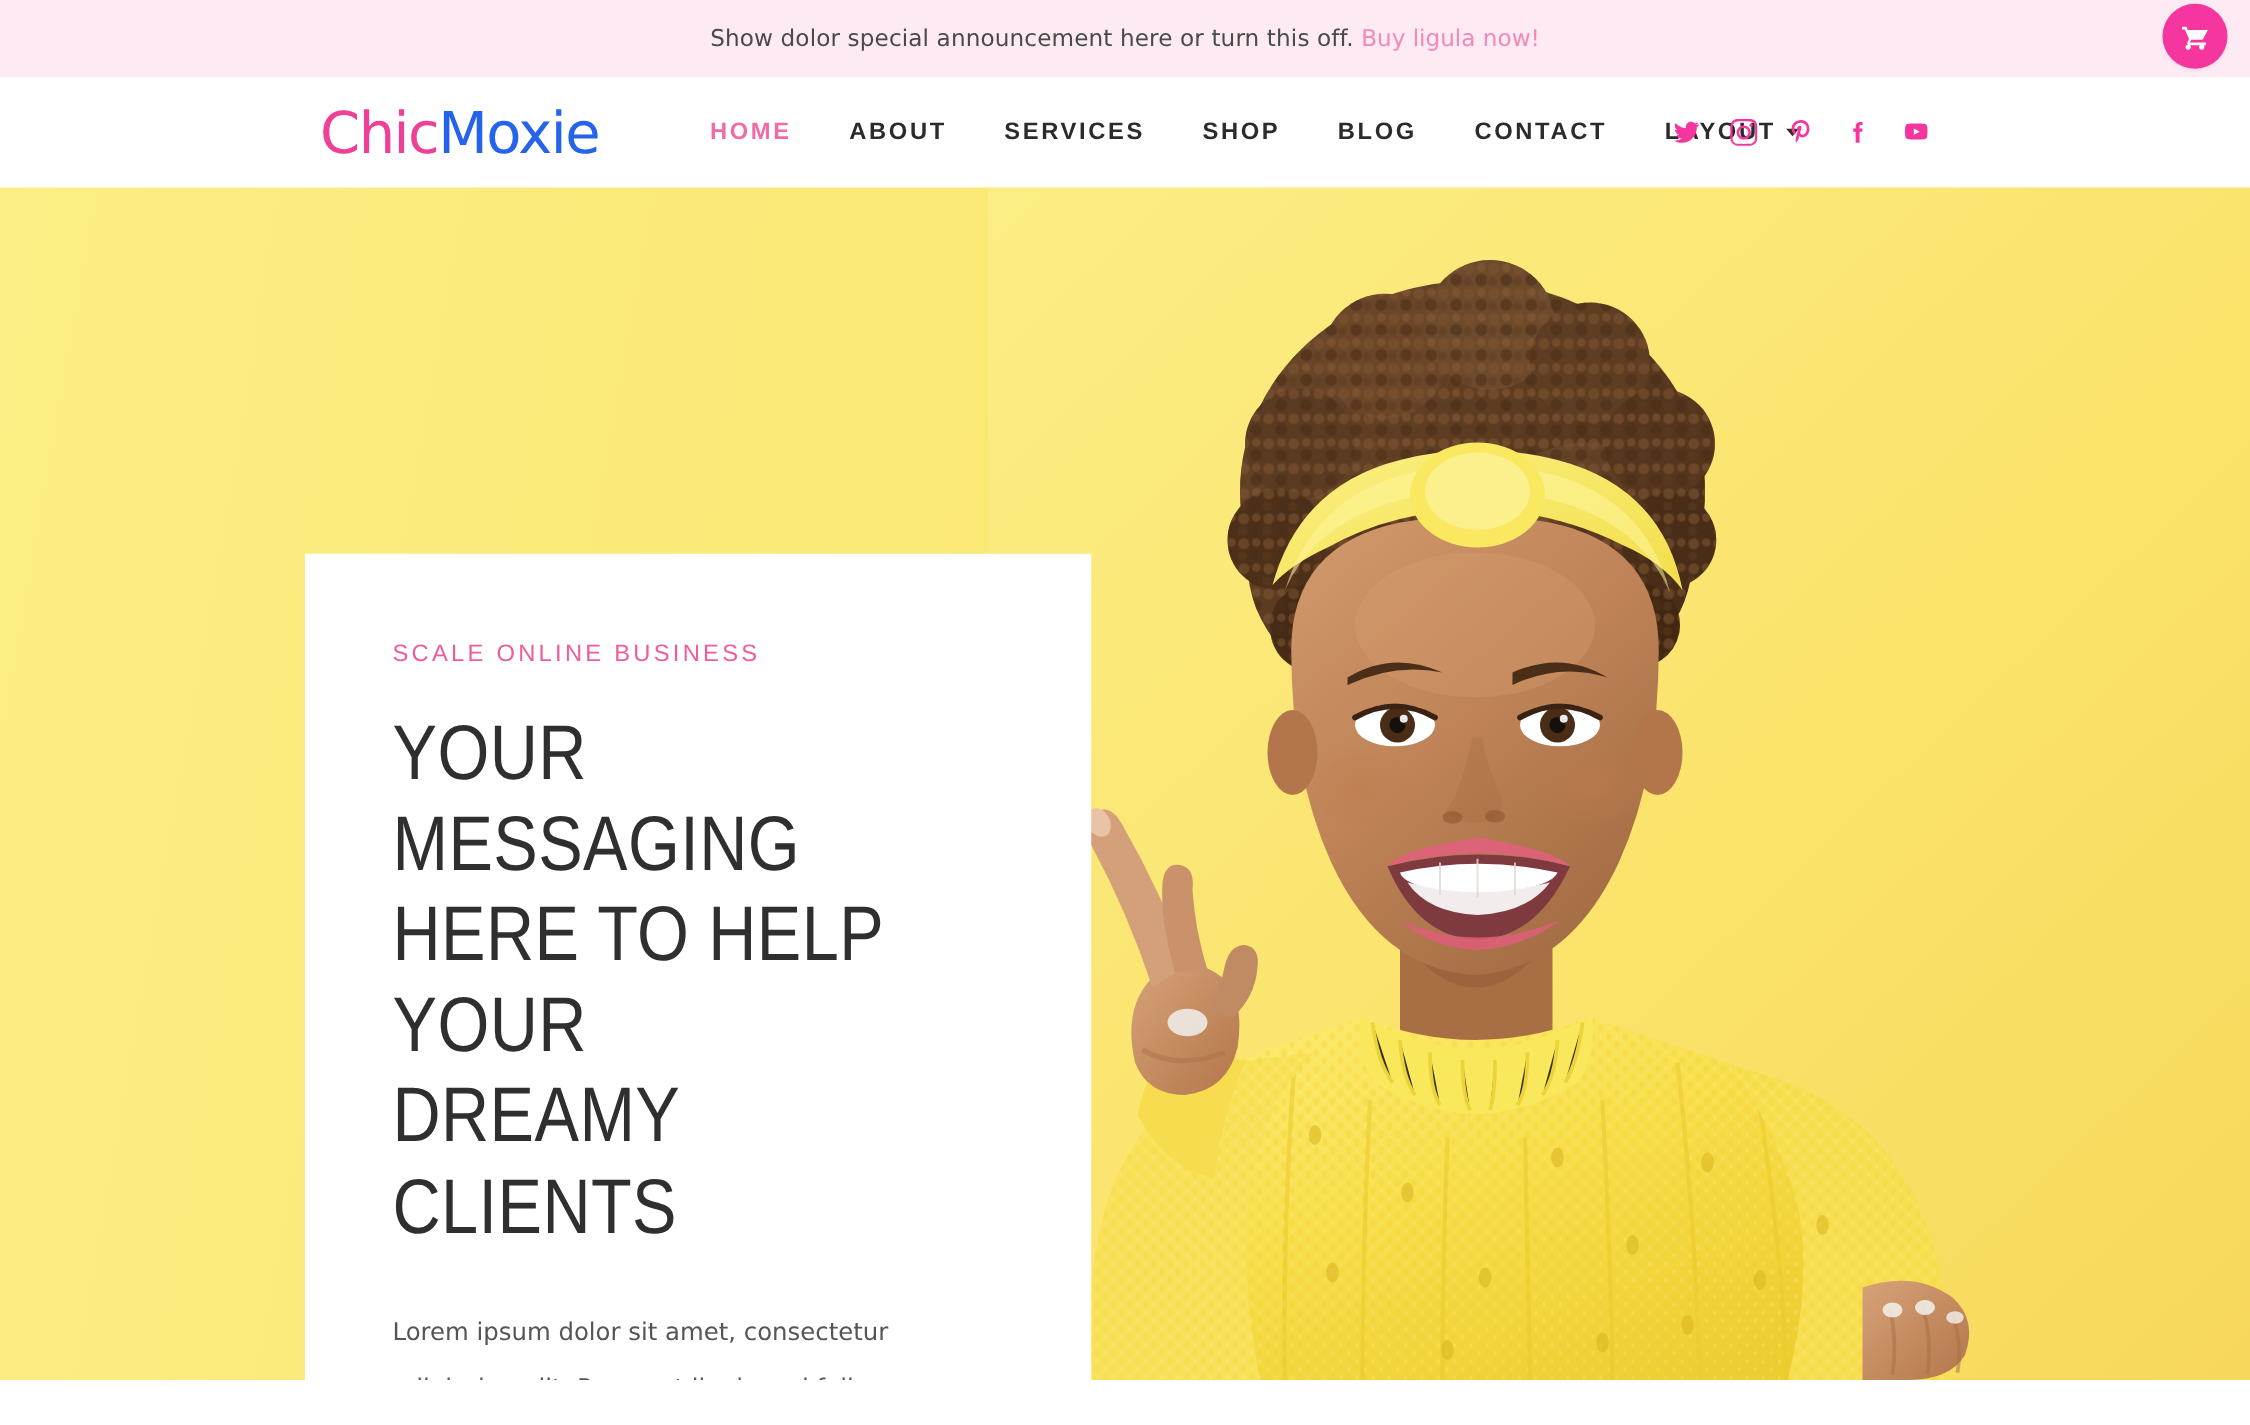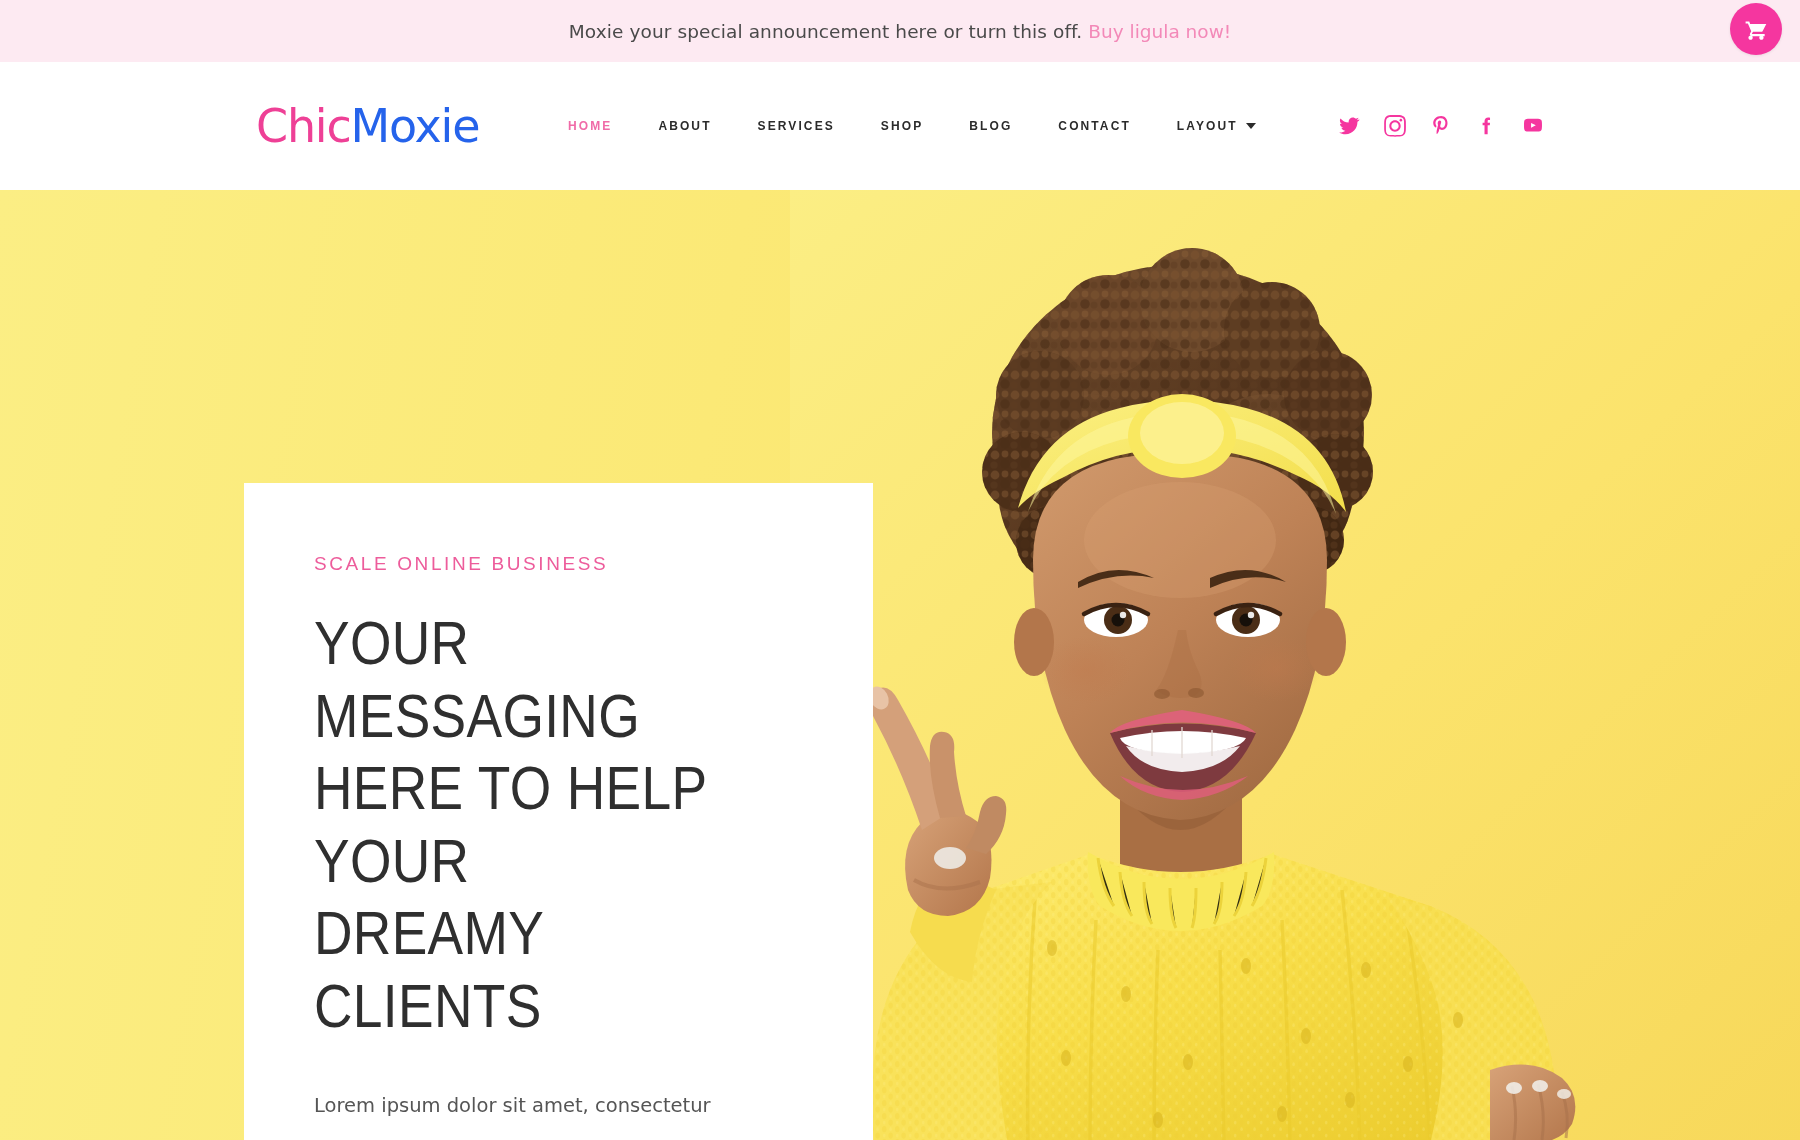--- a/index.html
+++ b/index.html
@@ -57,21 +57,21 @@
     justify-content: center;
     border: none;
     cursor: pointer;
     box-shadow: 0 1px 3px rgba(0,0,0,0.08);
   }
   .cart-button svg { width: 26px; height: 26px; display: block; }
 
   
   .site-header {
     position: relative;
-    height: 128px;
+    height: 88px;
     background: #ffffff;
     display: flex;
     align-items: center;
     padding: 4px 0 0 0;
   }
 
   .logo {
     position: absolute;
     left: 256px;
     top: 50%;
@@ -91,21 +91,21 @@
     position: absolute;
     left: 545px;
     top: 50%;
     transform: translateY(-50%);
     display: flex;
     align-items: center;
     gap: 0;
   }
   .nav-item {
     font-family: "Liberation Sans", sans-serif;
-    font-size: 12px;
+    font-size: 19px;
     font-weight: 600;
     letter-spacing: 2.1px;
     color: #2b2b2b;
     text-transform: uppercase;
     text-decoration: none;
     padding: 10px 23px;
     white-space: nowrap;
     cursor: pointer;
     display: inline-flex;
     align-items: center;
@@ -203,21 +203,21 @@
     max-width: 455px;
     margin-bottom: 48px;
   }
 </style>
 </head>
 <body>
 
 <div id="page">
 
   <div class="announce-bar">
-    <span class="announce-text">Moxie your special announcement here or turn this off.</span>
+    <span class="announce-text">Show dolor special announcement here or turn this off.</span>
     <a class="announce-link" href="#">Buy ligula now!</a>
 
     <button class="cart-button" aria-label="Cart">
       <span>
         <svg viewBox="0 0 24 24" aria-hidden="true">
           <path fill="#ffffff" d="M7 18c-1.1 0-2 .9-2 2s.9 2 2 2 2-.9 2-2-.9-2-2-2zm10 0c-1.1 0-2 .9-2 2s.9 2 2 2 2-.9 2-2-.9-2-2-2zM7.2 14.6h9.4c.8 0 1.4-.4 1.7-1.1l3.2-6.1H6.6L5.8 5H2.4v2h2.1l3.1 7.1-1.1 2.1c-.6 1.1.2 2.4 1.5 2.4H20v-2H8.1l1.1-2z"></path>
         </svg>
       </span>
     </button>
   </div>

